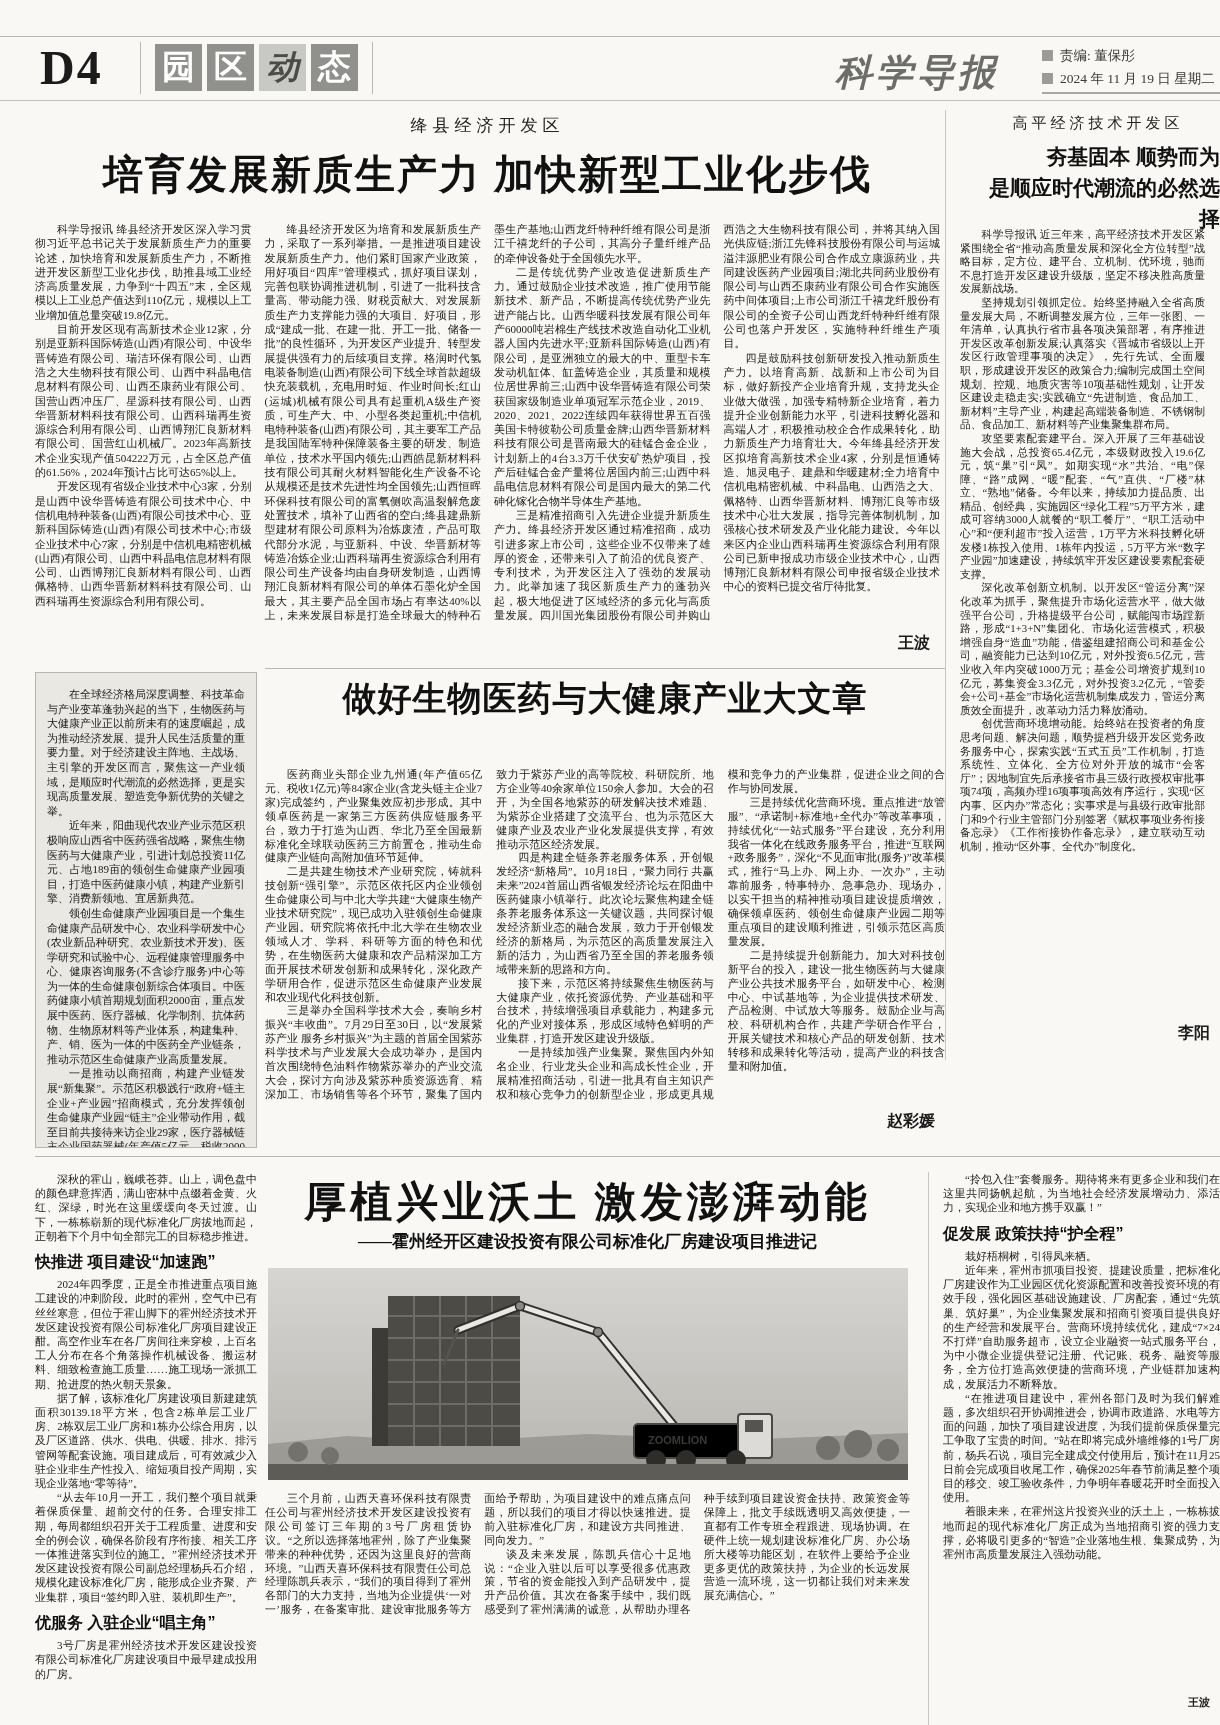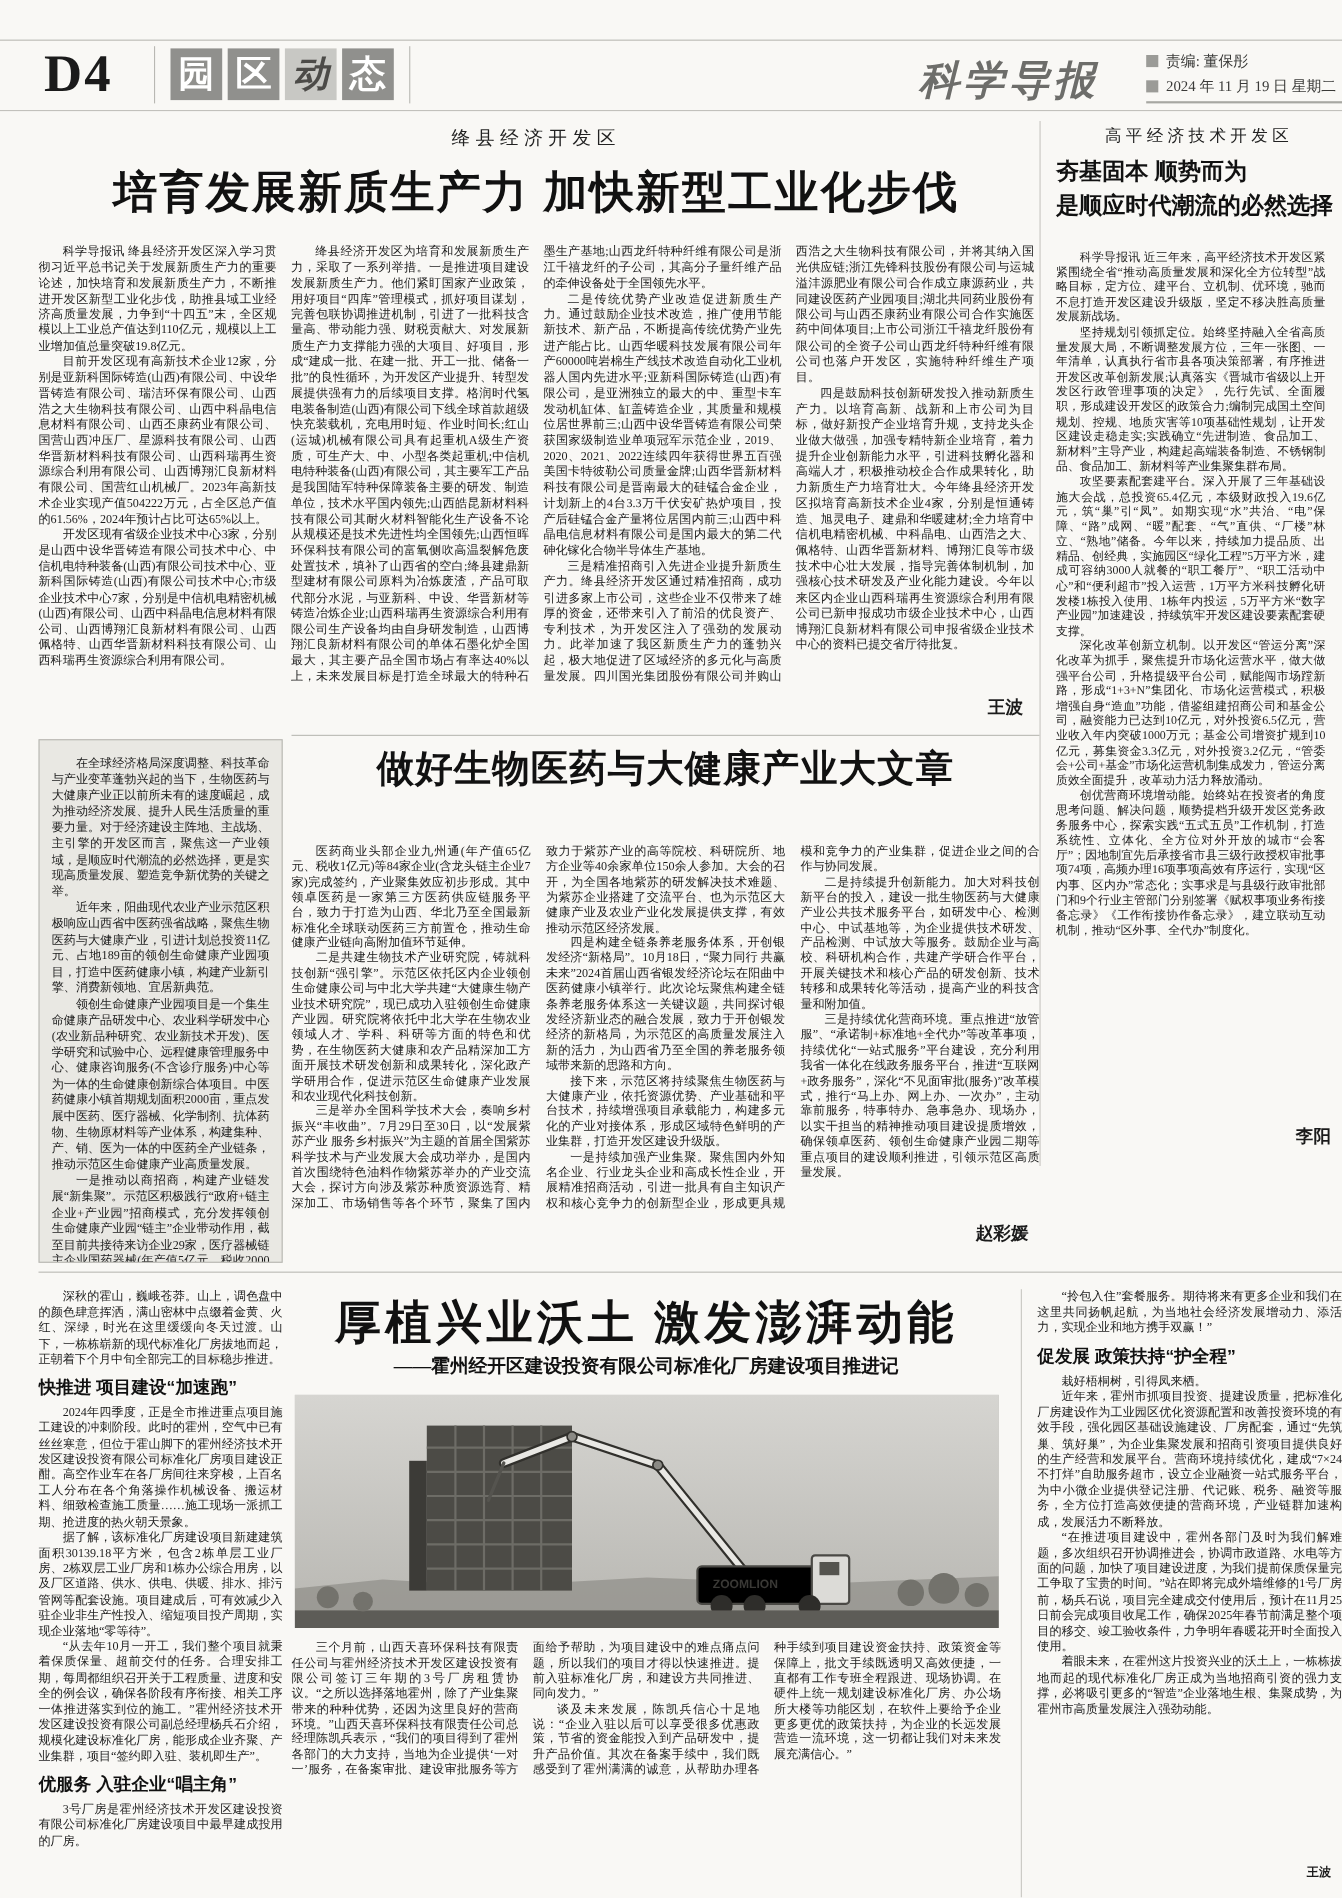--- a/index.html
+++ b/index.html
@@ -86,23 +86,23 @@
       <p>目前开发区现有高新技术企业12家，分别是亚新科国际铸造(山西)有限公司、中设华晋铸造有限公司、瑞洁环保有限公司、山西浩之大生物科技有限公司、山西中科晶电信息材料有限公司、山西丕康药业有限公司、国营山西冲压厂、星源科技有限公司、山西华晋新材料科技有限公司、山西科瑞再生资源综合利用有限公司、山西博翔汇良新材料有限公司、国营红山机械厂。2023年高新技术企业实现产值504222万元，占全区总产值的61.56%，2024年预计占比可达65%以上。</p>
       <p>开发区现有省级企业技术中心3家，分别是山西中设华晋铸造有限公司技术中心、中信机电特种装备(山西)有限公司技术中心、亚新科国际铸造(山西)有限公司技术中心;市级企业技术中心7家，分别是中信机电精密机械(山西)有限公司、山西中科晶电信息材料有限公司、山西博翔汇良新材料有限公司、山西佩格特、山西华晋新材料科技有限公司、山西科瑞再生资源综合利用有限公司。</p>
       <p>绛县经济开发区为培育和发展新质生产力，采取了一系列举措。一是推进项目建设发展新质生产力。他们紧盯国家产业政策，用好项目“四库”管理模式，抓好项目谋划，完善包联协调推进机制，引进了一批科技含量高、带动能力强、财税贡献大、对发展新质生产力支撑能力强的大项目、好项目，形成“建成一批、在建一批、开工一批、储备一批”的良性循环，为开发区产业提升、转型发展提供强有力的后续项目支撑。格润时代氢电装备制造(山西)有限公司下线全球首款超级快充装载机，充电用时短、作业时间长;红山(运城)机械有限公司具有起重机A级生产资质，可生产大、中、小型各类起重机;中信机电特种装备(山西)有限公司，其主要军工产品是我国陆军特种保障装备主要的研发、制造单位，技术水平国内领先;山西皓昆新材料科技有限公司其耐火材料智能化生产设备不论从规模还是技术先进性均全国领先;山西恒晖环保科技有限公司的富氧侧吹高温裂解危废处置技术，填补了山西省的空白;绛县建鼎新型建材有限公司原料为冶炼废渣，产品可取代部分水泥，与亚新科、中设、华晋新材等铸造冶炼企业;山西科瑞再生资源综合利用有限公司生产设备均由自身研发制造，山西博翔汇良新材料有限公司的单体石墨化炉全国最大，其主要产品全国市场占有率达40%以上，未来发展目标是打造全球最大的特种石墨生产基地;山西龙纤特种纤维有限公司是浙江千禧龙纤的子公司，其高分子量纤维产品的牵伸设备处于全国领先水平。</p>
       <p>二是传统优势产业改造促进新质生产力。通过鼓励企业技术改造，推广使用节能新技术、新产品，不断提高传统优势产业先进产能占比。山西华暖科技发展有限公司年产60000吨岩棉生产线技术改造自动化工业机器人国内先进水平;亚新科国际铸造(山西)有限公司，是亚洲独立的最大的中、重型卡车发动机缸体、缸盖铸造企业，其质量和规模位居世界前三;山西中设华晋铸造有限公司荣获国家级制造业单项冠军示范企业，2019、2020、2021、2022连续四年获得世界五百强美国卡特彼勒公司质量金牌;山西华晋新材料科技有限公司是晋南最大的硅锰合金企业，计划新上的4台3.3万千伏安矿热炉项目，投产后硅锰合金产量将位居国内前三;山西中科晶电信息材料有限公司是国内最大的第二代砷化镓化合物半导体生产基地。</p>
       <p>三是精准招商引入先进企业提升新质生产力。绛县经济开发区通过精准招商，成功引进多家上市公司，这些企业不仅带来了雄厚的资金，还带来引入了前沿的优良资产、专利技术，为开发区注入了强劲的发展动力。此举加速了我区新质生产力的蓬勃兴起，极大地促进了区域经济的多元化与高质量发展。四川国光集团股份有限公司并购山西浩之大生物科技有限公司，并将其纳入国光供应链;浙江先锋科技股份有限公司与运城溢沣源肥业有限公司合作成立康源药业，共同建设医药产业园项目;湖北共同药业股份有限公司与山西丕康药业有限公司合作实施医药中间体项目;上市公司浙江千禧龙纤股份有限公司的全资子公司山西龙纤特种纤维有限公司也落户开发区，实施特种纤维生产项目。</p>
       <p>四是鼓励科技创新研发投入推动新质生产力。以培育高新、战新和上市公司为目标，做好新投产企业培育升规，支持龙头企业做大做强，加强专精特新企业培育，着力提升企业创新能力水平，引进科技孵化器和高端人才，积极推动校企合作成果转化，助力新质生产力培育壮大。今年绛县经济开发区拟培育高新技术企业4家，分别是恒通铸造、旭灵电子、建鼎和华暖建材;全力培育中信机电精密机械、中科晶电、山西浩之大、佩格特、山西华晋新材料、博翔汇良等市级技术中心壮大发展，指导完善体制机制，加强核心技术研发及产业化能力建设。今年以来区内企业山西科瑞再生资源综合利用有限公司已新申报成功市级企业技术中心，山西博翔汇良新材料有限公司申报省级企业技术中心的资料已提交省厅待批复。</p>
     </div>
   <div class="byline">王波</div>
 </div>
 
-<div id="a2" class="abs" style="left:945px;top:110px;width:275px;height:950px;padding-left:14px;box-sizing:border-box;">
+<div id="a2" class="abs" style="left:945px;top:110px;width:275px;height:950px;padding-left:30px;box-sizing:border-box;">
   <div class="kicker" style="font-size:15px;letter-spacing:4px;margin-top:4px;">高平经济技术开发区</div>
-  <div class="headline-sans" style="text-align:left;font-size:21px;line-height:31px;margin-top:8px;">
+  <div class="headline-sans" style="text-align:right;font-size:21px;line-height:31px;margin-top:8px;">
     <div>夯基固本  顺势而为</div>
     <div>是顺应时代潮流的必然选择</div>
   </div>
   <div id="a2-body" class="bodytext abs" style="left:14px;top:118px;width:245px;height:802px;">
       <p>科学导报讯  近三年来，高平经济技术开发区紧紧围绕全省“推动高质量发展和深化全方位转型”战略目标，定方位、建平台、立机制、优环境，驰而不息打造开发区建设升级版，坚定不移决胜高质量发展新战场。</p>
       <p>坚持规划引领抓定位。始终坚持融入全省高质量发展大局，不断调整发展方位，三年一张图、一年清单，认真执行省市县各项决策部署，有序推进开发区改革创新发展;认真落实《晋城市省级以上开发区行政管理事项的决定》，先行先试、全面履职，形成建设开发区的政策合力;编制完成国土空间规划、控规、地质灾害等10项基础性规划，让开发区建设走稳走实;实践确立“先进制造、食品加工、新材料”主导产业，构建起高端装备制造、不锈钢制品、食品加工、新材料等产业集聚集群布局。</p>
       <p>攻坚要素配套建平台。深入开展了三年基础设施大会战，总投资65.4亿元，本级财政投入19.6亿元，筑“巢”引“凤”。如期实现“水”共治、“电”保障、“路”成网、“暖”配套、“气”直供、“厂楼”林立、“熟地”储备。今年以来，持续加力提品质、出精品、创经典，实施园区“绿化工程”5万平方米，建成可容纳3000人就餐的“职工餐厅”、“职工活动中心”和“便利超市”投入运营，1万平方米科技孵化研发楼1栋投入使用、1栋年内投运，5万平方米“数字产业园”加速建设，持续筑牢开发区建设要素配套硬支撑。</p>
       <p>深化改革创新立机制。以开发区“管运分离”深化改革为抓手，聚焦提升市场化运营水平，做大做强平台公司，升格提级平台公司，赋能闯市场蹚新路，形成“1+3+N”集团化、市场化运营模式，积极增强自身“造血”功能，借鉴组建招商公司和基金公司，融资能力已达到10亿元，对外投资6.5亿元，营业收入年内突破1000万元；基金公司增资扩规到10亿元，募集资金3.3亿元，对外投资3.2亿元，“管委会+公司+基金”市场化运营机制集成发力，管运分离质效全面提升，改革动力活力释放涌动。</p>
       <p>创优营商环境增动能。始终站在投资者的角度思考问题、解决问题，顺势提档升级开发区党务政务服务中心，探索实践“五式五员”工作机制，打造系统性、立体化、全方位对外开放的城市“会客厅”；因地制宜先后承接省市县三级行政授权审批事项74项，高频办理16项事项高效有序运行，实现“区内事、区内办”常态化；实事求是与县级行政审批部门和9个行业主管部门分别签署《赋权事项业务衔接备忘录》《工作衔接协作备忘录》，建立联动互动机制，推动“区外事、全代办”制度化。</p>
     </div>
@@ -120,22 +120,22 @@
 
 <div class="abs" style="left:265px;top:676px;width:680px;height:472px;">
   <div class="headline-sans" style="text-align:center;font-size:34px;letter-spacing:1px;">做好生物医药与大健康产业大文章</div>
   <div id="a3-body" class="bodytext abs" style="left:0;top:92px;width:680px;height:358px;">
       <p>医药商业头部企业九州通(年产值65亿元、税收1亿元)等84家企业(含龙头链主企业7家)完成签约，产业聚集效应初步形成。其中领卓医药是一家第三方医药供应链服务平台，致力于打造为山西、华北乃至全国最新标准化全球联动医药三方前置仓，推动生命健康产业链向高附加值环节延伸。</p>
       <p>二是共建生物技术产业研究院，铸就科技创新“强引擎”。示范区依托区内企业领创生命健康公司与中北大学共建“大健康生物产业技术研究院”，现已成功入驻领创生命健康产业园。研究院将依托中北大学在生物农业领域人才、学科、科研等方面的特色和优势，在生物医药大健康和农产品精深加工方面开展技术研发创新和成果转化，深化政产学研用合作，促进示范区生命健康产业发展和农业现代化科技创新。</p>
       <p>三是举办全国科学技术大会，奏响乡村振兴“丰收曲”。7月29日至30日，以“发展紫苏产业  服务乡村振兴”为主题的首届全国紫苏科学技术与产业发展大会成功举办，是国内首次围绕特色油料作物紫苏举办的产业交流大会，探讨方向涉及紫苏种质资源选育、精深加工、市场销售等各个环节，聚集了国内致力于紫苏产业的高等院校、科研院所、地方企业等40余家单位150余人参加。大会的召开，为全国各地紫苏的研发解决技术难题、为紫苏企业搭建了交流平台、也为示范区大健康产业及农业产业化发展提供支撑，有效推动示范区经济发展。</p>
       <p>四是构建全链条养老服务体系，开创银发经济“新格局”。10月18日，“聚力同行  共赢未来”2024首届山西省银发经济论坛在阳曲中医药健康小镇举行。此次论坛聚焦构建全链条养老服务体系这一关键议题，共同探讨银发经济新业态的融合发展，致力于开创银发经济的新格局，为示范区的高质量发展注入新的活力，为山西省乃至全国的养老服务领域带来新的思路和方向。</p>
       <p>接下来，示范区将持续聚焦生物医药与大健康产业，依托资源优势、产业基础和平台技术，持续增强项目承载能力，构建多元化的产业对接体系，形成区域特色鲜明的产业集群，打造开发区建设升级版。</p>
       <p>一是持续加强产业集聚。聚焦国内外知名企业、行业龙头企业和高成长性企业，开展精准招商活动，引进一批具有自主知识产权和核心竞争力的创新型企业，形成更具规模和竞争力的产业集群，促进企业之间的合作与协同发展。</p>
+      <p>三是持续优化营商环境。重点推进“放管服”、“承诺制+标准地+全代办”等改革事项，持续优化“一站式服务”平台建设，充分利用我省一体化在线政务服务平台，推进“互联网+政务服务”，深化“不见面审批(服务)”改革模式，推行“马上办、网上办、一次办”，主动靠前服务，特事特办、急事急办、现场办，以实干担当的精神推动项目建设提质增效，确保领卓医药、领创生命健康产业园二期等重点项目的建设顺利推进，引领示范区高质量发展。</p>
       <p>二是持续提升创新能力。加大对科技创新平台的投入，建设一批生物医药与大健康产业公共技术服务平台，如研发中心、检测中心、中试基地等，为企业提供技术研发、产品检测、中试放大等服务。鼓励企业与高校、科研机构合作，共建产学研合作平台，开展关键技术和核心产品的研发创新、技术转移和成果转化等活动，提高产业的科技含量和附加值。</p>
-      <p>三是持续优化营商环境。重点推进“放管服”、“承诺制+标准地+全代办”等改革事项，持续优化“一站式服务”平台建设，充分利用我省一体化在线政务服务平台，推进“互联网+政务服务”，深化“不见面审批(服务)”改革模式，推行“马上办、网上办、一次办”，主动靠前服务，特事特办、急事急办、现场办，以实干担当的精神推动项目建设提质增效，确保领卓医药、领创生命健康产业园二期等重点项目的建设顺利推进，引领示范区高质量发展。</p>
     </div>
   <div class="byline">赵彩媛</div>
 </div>
 
 <div class="rule" style="left:35px;width:1185px;top:1156px;"></div>
 
 <div id="a4-left" class="abs" style="left:35px;top:1172px;width:222px;height:553px;">
   <p>深秋的霍山，巍峨苍莽。山上，调色盘中的颜色肆意挥洒，满山密林中点缀着金黄、火红、深绿，时光在这里缓缓向冬天过渡。山下，一栋栋崭新的现代标准化厂房拔地而起，正朝着下个月中旬全部完工的目标稳步推进。</p>
   <div class="subhead">快推进  项目建设“加速跑”</div>
   <div>

